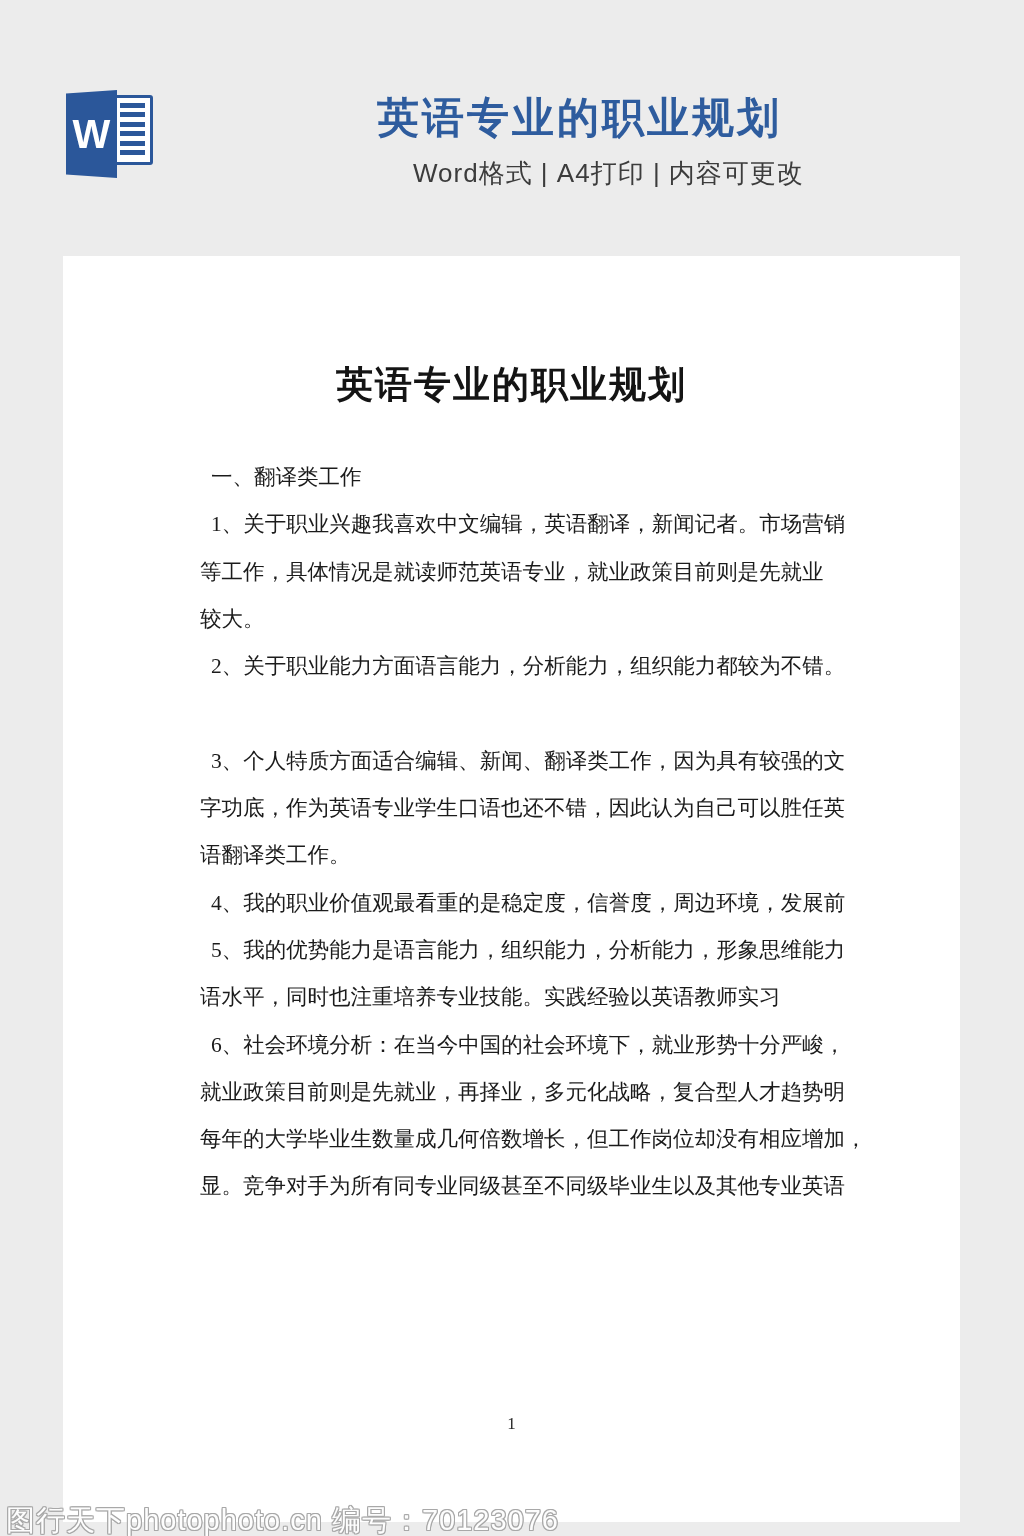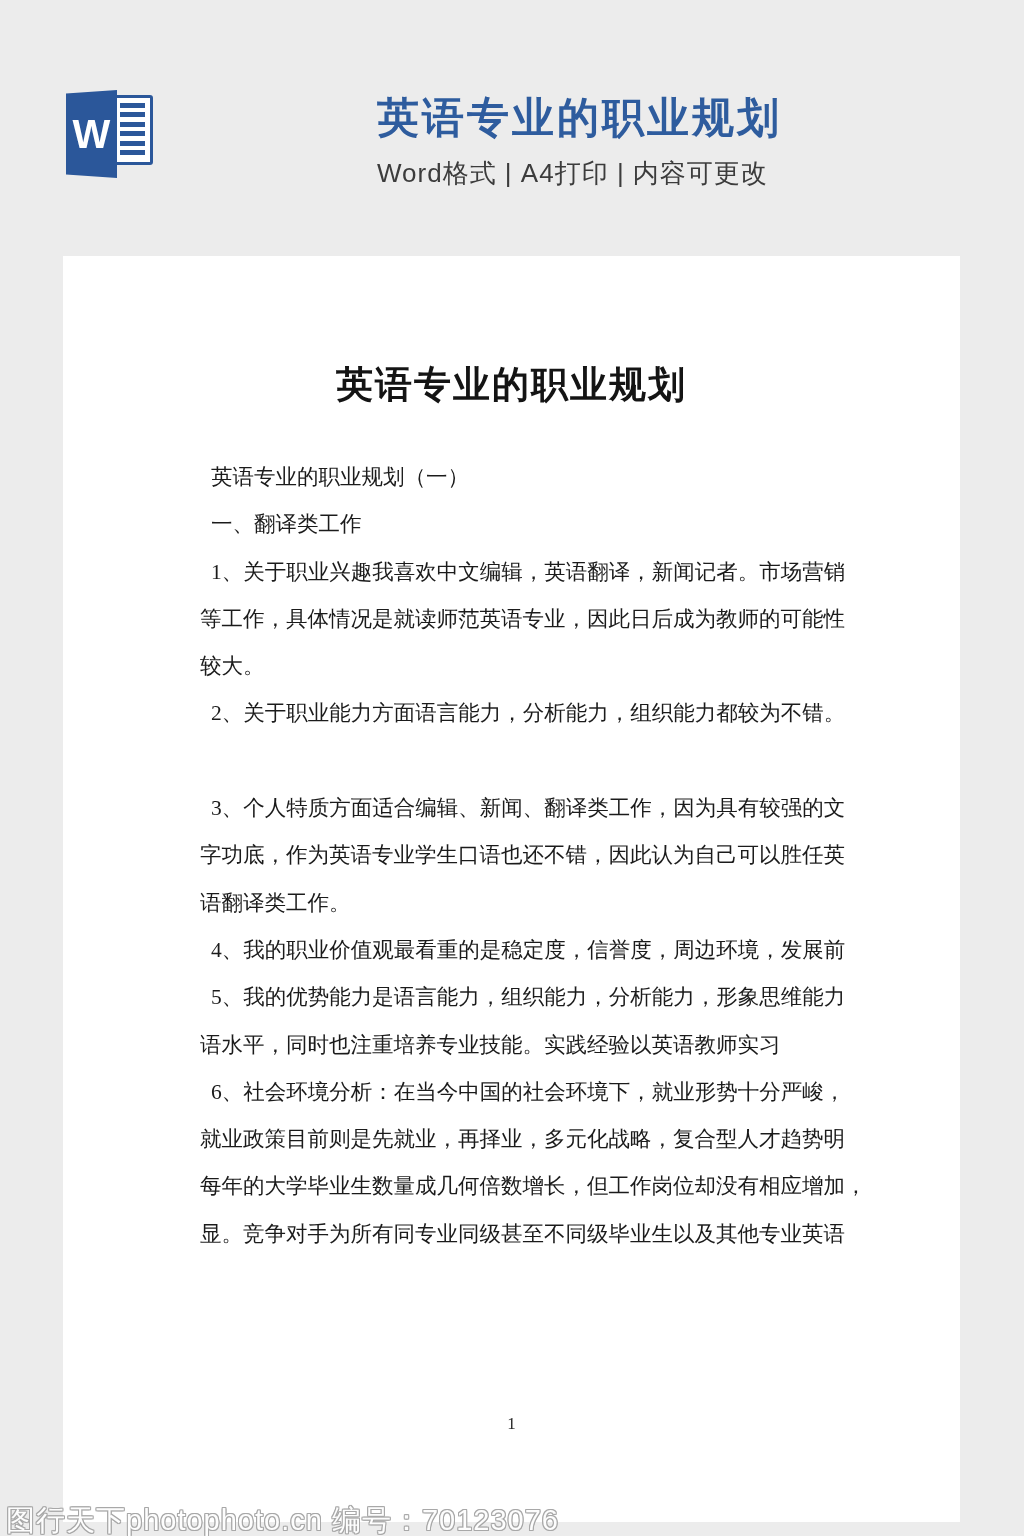--- a/index.html
+++ b/index.html
@@ -32,21 +32,21 @@
     color:#ffffff; font-weight:bold; font-size:40px; line-height:1;
   }
 
   .header-text { position:absolute; left:377px; top:96px; }
   .header-title {
     font-size:42px; font-weight:bold; color:#2e5c9e;
     letter-spacing:3px; line-height:1.05; white-space:nowrap;
   }
   .header-sub {
     margin-top:16px; font-size:26px; color:#3c3c3c;
-    letter-spacing:1px; white-space:nowrap;
+    letter-spacing:1px; white-space:nowrap;margin-left:36px;
   }
 
   
   .page-card {
     position:absolute; left:63px; top:256px; width:897px; height:1266px;
     background:#ffffff;
   }
   .doc-title {
     position:absolute; left:0; top:107px; width:100%;
     text-align:center;
@@ -95,24 +95,23 @@
   </div>
   <div class="header-text">
     <div class="header-title">英语专业的职业规划</div>
     <div class="header-sub">Word格式 | A4打印 | 内容可更改</div>
   </div>
 </div>
 
 <div class="page-card">
   <div class="doc-title">英语专业的职业规划</div>
   <div class="doc-body">
-      <div class="line indent">英语专业的职业规划（一）</div>
       <div class="line indent">一、翻译类工作</div>
       <div class="line indent">1、关于职业兴趣我喜欢中文编辑，英语翻译，新闻记者。市场营销</div>
-      <div class="line">等工作，具体情况是就读师范英语专业，因此日后成为教师的可能性</div>
+      <div class="line">等工作，具体情况是就读师范英语专业，就业政策目前则是先就业</div>
       <div class="line">较大。</div>
       <div class="line indent">2、关于职业能力方面语言能力，分析能力，组织能力都较为不错。</div>
       <div class="line">&nbsp;</div>
       <div class="line indent">3、个人特质方面适合编辑、新闻、翻译类工作，因为具有较强的文</div>
       <div class="line">字功底，作为英语专业学生口语也还不错，因此认为自己可以胜任英</div>
       <div class="line">语翻译类工作。</div>
       <div class="line indent">4、我的职业价值观最看重的是稳定度，信誉度，周边环境，发展前</div>
       <div class="line indent">5、我的优势能力是语言能力，组织能力，分析能力，形象思维能力</div>
       <div class="line">语水平，同时也注重培养专业技能。实践经验以英语教师实习</div>
       <div class="line indent">6、社会环境分析：在当今中国的社会环境下，就业形势十分严峻，</div>

